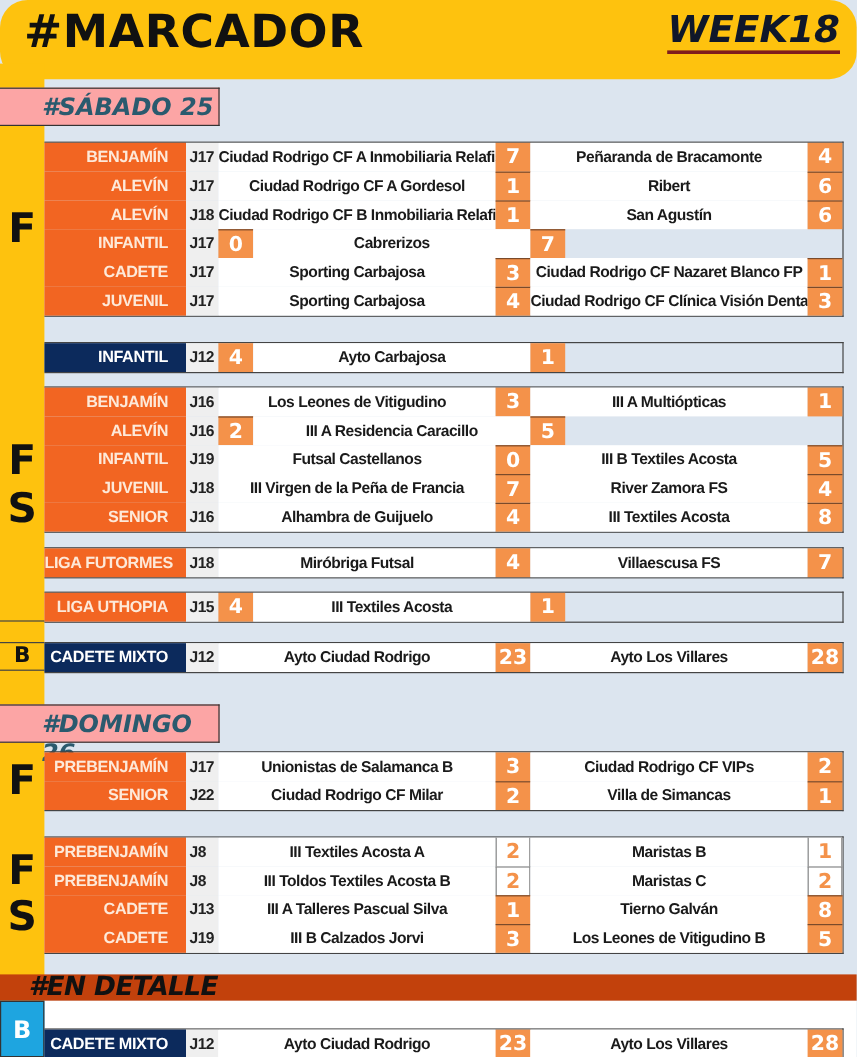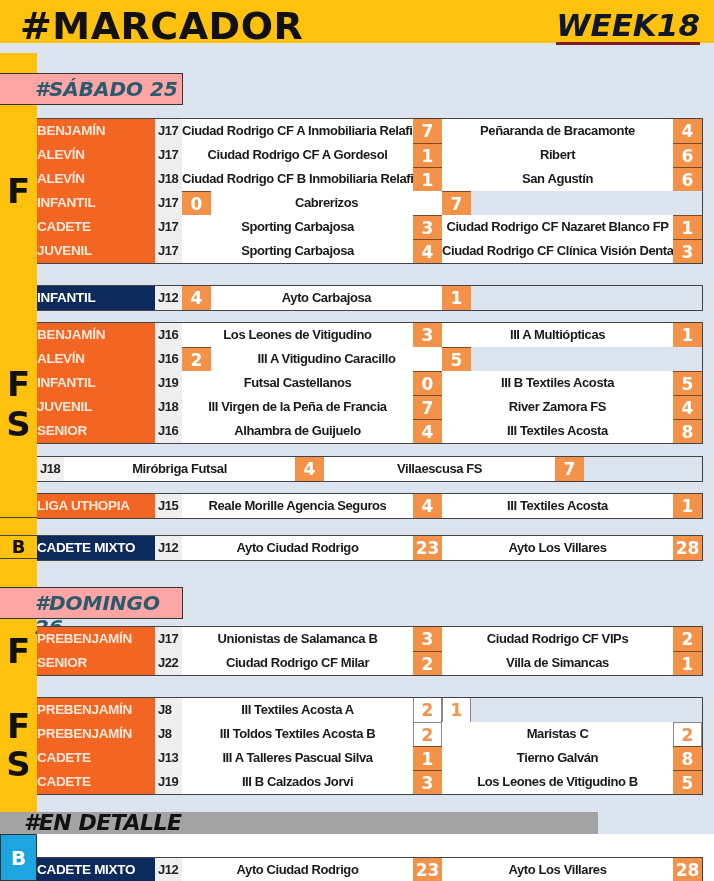--- a/index.html
+++ b/index.html
@@ -1,34 +1,34 @@
 <!DOCTYPE html>
 <html><head>
 <meta charset="utf-8">
 <style>
   * { box-sizing: border-box; margin: 0; padding: 0; }
   html, body { width: 714px; height: 881px; overflow: hidden; background: #dce5ef; }
   body { position: relative; font-family: "Liberation Sans", sans-serif; }
-  .topbar { position: absolute; left: 0; top: 0; width: 714px; height: 43px; background: #fec20e; }
+  .topbar { position: absolute; left: 0; top: 0; width: 714px; height: 66px; background: #fec20e; border-radius: 23px; }
   .main-title { position: absolute; left: 20px; top: 4px; font-size: 38px; font-weight: 900; color: #111; letter-spacing: 0.5px; font-family: "DejaVu Sans", sans-serif; }
   .week { position: absolute; right: 14px; top: 8px; font-size: 31px; font-weight: 900; font-style: italic; color: #0f172a; border-bottom: 3px solid #7f1d1d; line-height: 34px; font-family: "DejaVu Sans", sans-serif; }
   .stripe { position: absolute; left: 0; width: 37px; background: #fec20e; }
   .day-label { position: absolute; left: 0; width: 183px; height: 32px; background: #fca5a5; border: 1px solid #333; border-left: none; }
   .day-label span { position: absolute; left: 35px; top: 3px; font-size: 20px; font-weight: 900; font-style: italic; color: #2a5a6e; font-family: "DejaVu Sans", sans-serif; }
   .block { position: absolute; left: 37px; width: 666px; border-top: 1px solid #444; border-bottom: 1px solid #444; border-right: 1px solid #444; }
   .sport-letter { position: absolute; left: 0; width: 37px; display: flex; flex-direction: column; align-items: center; justify-content: center; font-family: "DejaVu Sans", sans-serif; font-weight: 900; color: #111; line-height: 1; }
   .row { display: flex; height: 24px; }
-  .cat { width: 118px; background: #f26522; color: #fde9d9; font-weight: 700; font-size: 13.5px; text-align: left; padding-right: 3px; line-height: 24px; white-space: nowrap; letter-spacing: -0.3px; }
+  .cat { width: 118px; background: #f26522; color: #fde9d9; font-weight: 700; font-size: 13.5px; text-align: right; padding-right: 15px; line-height: 24px; white-space: nowrap; letter-spacing: -0.3px; }
   .cat.navy { background: #0c2a5c; color: #fff; }
   .jor { width: 27px; background: #efefef; font-size: 13px; font-weight: 700; line-height: 24px; padding-left: 3px; color: #222; letter-spacing: -0.5px; }
   .team { width: 231px; background: #fff; font-size: 13px; font-weight: 700; text-align: center; line-height: 24px; white-space: nowrap; overflow: hidden; color: #1a1a1a; letter-spacing: -0.4px; }
   .score { width: 29px; background: #f4924a; color: #fff; font-size: 17px; font-weight: 900; text-align: center; line-height: 24px; font-family: "DejaVu Sans", sans-serif; border-top: 1px solid #7a4a2a; }
   .row:first-child .score { border-top: none; }
   .score.white { background: #fff; color: #f4924a; border-left: 1px solid #888; border-right: 1px solid #888; border-top: 1px solid #888; }
-  .detail-bar { position: absolute; left: 0; top: 812px; width: 598px; height: 22px; background: #a3a3a3; }
+  .detail-bar { position: absolute; left: 0; top: 812px; width: 714px; height: 22px; background: #c2410c; }
   .detail-bar span { position: absolute; left: 24px; top: -2px; font-size: 22px; font-weight: 900; font-style: italic; color: #111; font-family: "DejaVu Sans", sans-serif; letter-spacing: -0.5px; }
   .detail-white { position: absolute; left: 37px; top: 834px; width: 677px; height: 47px; background: #fff; }
   .b-blue { position: absolute; left: 0; top: 834px; width: 37px; height: 47px; background: #1ea5e0; color: #fff; font-weight: 900; font-size: 20px; text-align: center; line-height: 47px; font-family: "DejaVu Sans", sans-serif; border: 1px solid #333; }
 </style>
 </head>
 <body>
 
 <div class="topbar">
   <div class="main-title">#MARCADOR</div>
   <div class="week">WEEK18</div>
@@ -110,21 +110,21 @@
       <div class="jor">J16</div>
       <div class="team">Los Leones de Vitigudino</div>
       <div class="score">3</div>
       <div class="team">III A Multiópticas</div>
       <div class="score">1</div>
     </div>
     <div class="row">
       <div class="cat">ALEVÍN</div>
       <div class="jor">J16</div>
       <div class="score">2</div>
-      <div class="team">III A Vitigudino Caracillo</div>
+      <div class="team">III A Residencia Caracillo</div>
       <div class="score">5</div>
     </div>
     <div class="row">
       <div class="cat">INFANTIL</div>
       <div class="jor">J19</div>
       <div class="team">Futsal Castellanos</div>
       <div class="score">0</div>
       <div class="team">III B Textiles Acosta</div>
       <div class="score">5</div>
     </div>
@@ -140,32 +140,32 @@
       <div class="cat">SENIOR</div>
       <div class="jor">J16</div>
       <div class="team">Alhambra de Guijuelo</div>
       <div class="score">4</div>
       <div class="team">III Textiles Acosta</div>
       <div class="score">8</div>
     </div>
   </div>
 <div class="block" style="top:456px;" id="sat-futormes">
     <div class="row">
+      <div class="cat">LIGA FUTORMES</div>
       <div class="jor">J18</div>
       <div class="team">Miróbriga Futsal</div>
       <div class="score">4</div>
       <div class="team">Villaescusa FS</div>
       <div class="score">7</div>
     </div>
   </div>
 <div class="block" style="top:493px;" id="sat-uthopia">
     <div class="row">
       <div class="cat">LIGA UTHOPIA</div>
       <div class="jor">J15</div>
-      <div class="team">Reale Morille Agencia Seguros</div>
       <div class="score">4</div>
       <div class="team">III Textiles Acosta</div>
       <div class="score">1</div>
     </div>
   </div>
 <div style="position:absolute;left:0;top:517px;width:37px;height:1px;background:#444;"></div>
 
 <div class="sport-letter" style="top:535px;height:24px;font-size:18px;border-top:1px solid #444;border-bottom:1px solid #444;">B</div>
 <div class="block" style="top:535px;" id="sat-b">
     <div class="row">
@@ -205,20 +205,21 @@
 <div class="sport-letter" style="top:696px;height:98px;font-size:34px;">
     <div style="line-height:38px">F</div>
     <div style="line-height:38px">S</div>
   </div>
 <div class="block" style="top:697px;" id="sun-fs">
     <div class="row">
       <div class="cat">PREBENJAMÍN</div>
       <div class="jor">J8</div>
       <div class="team">III Textiles Acosta A</div>
       <div class="score white">2</div>
+      <div class="team">Maristas B</div>
       <div class="score white">1</div>
     </div>
     <div class="row">
       <div class="cat">PREBENJAMÍN</div>
       <div class="jor">J8</div>
       <div class="team">III Toldos Textiles Acosta B</div>
       <div class="score white">2</div>
       <div class="team">Maristas C</div>
       <div class="score white">2</div>
     </div>

